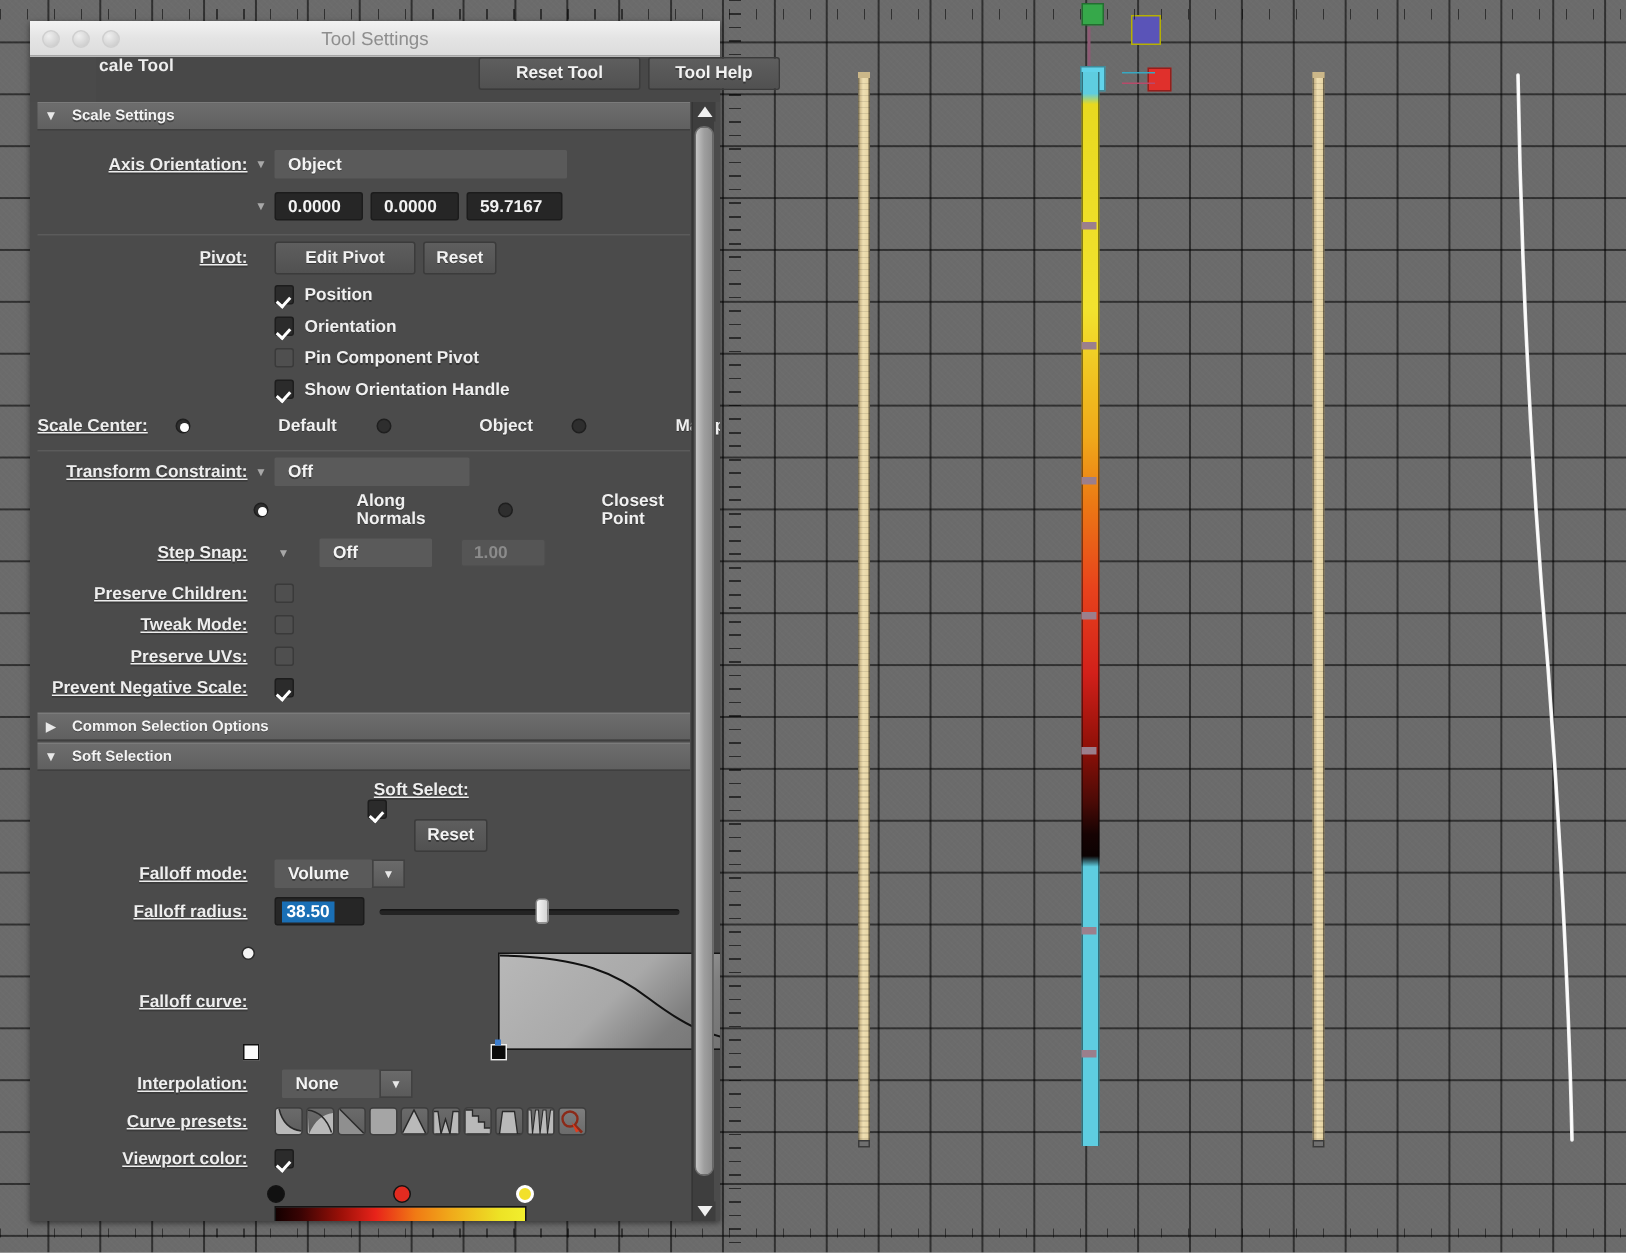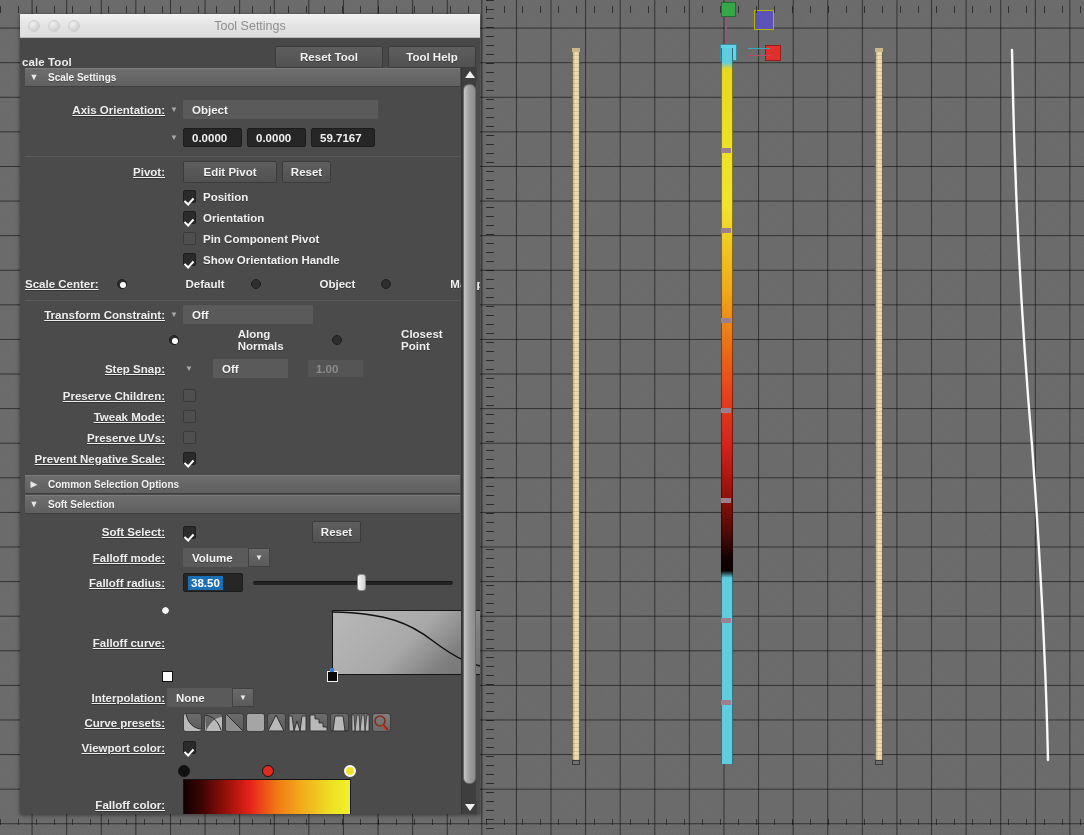--- a/index.html
+++ b/index.html
@@ -100,23 +100,24 @@
   .wbtn {
     width: 12px; height: 12px; border-radius: 50%;
     background: radial-gradient(circle at 35% 30%, #efefef, #d2d2d2 70%, #c4c4c4);
     border: 1px solid #cfcfcf;
   }
 
   
   #toolrow {
     height: 30px;
     background: #484848;
-    display: flex; align-items: flex-end;
+    display: flex; align-items: flex-start;
     padding: 0 0 0 2px;
     position: relative;
+    margin-left: 44px;
   }
   #toolrow .toolname {
     font-size: 11.5px; color: #ededed;
     font-weight: bold;
     margin-left: 0px;
     letter-spacing: .1px;
   }
   .btn {
     background: linear-gradient(to bottom, #5e5e5e, #515151);
     border: 1px solid #3b3b3b;
@@ -555,21 +556,21 @@
         <div class="section" style="margin-top:6px;">
           <div class="arrow">▶</div>
           <div class="sectitle">Common Selection Options</div>
         </div>
 
         <div class="section" style="margin-top:1px;">
           <div class="arrow">▼</div>
           <div class="sectitle">Soft Selection</div>
         </div>
 
-        <div class="row" style="margin-top:7px;">
+        <div class="row" style="margin-top:7px;flex-direction:column;">
           <div class="lbl w140">Soft Select:</div>
           <div class="cbox on" style="margin-left:18px;"></div>
           <div class="btn" style="width:49px; margin-left:116px;">Reset</div>
         </div>
 
         <div class="row" style="margin-top:4px;">
           <div class="lbl w140">Falloff mode:</div>
           <div class="optmenu" style="width:65px; margin-left:18px;">Volume</div>
           <div style="width:22px; height:19px; background:linear-gradient(to bottom,#6a6a6a,#5a5a5a);
                       border:1px solid #414141; display:flex; align-items:center; justify-content:center;
@@ -598,21 +599,21 @@
             </div>
             <div class="handle-circ" style="left:-4px; top:7px; background:#f4f4f4;"></div>
             <div class="handle-sq" style="left:-3px; top:72px; background:#fbfbfb;"></div>
             <div class="handle-sq" style="left:162px; top:72px; background:#0a0a0a; border-color:#f0f0f0;"></div>
             <div style="position:absolute; left:165px; top:69px; width:4px; height:4px; background:#3e7fd0;"></div>
           </div>
         </div>
 
         <div class="row" style="margin-top:0px;">
           <div class="lbl w140">Interpolation:</div>
-          <div class="optmenu" style="width:65px; margin-left:2px;">None</div>
+          <div class="optmenu" style="width:65px; margin-left:23px;">None</div>
           <div style="width:22px; height:19px; background:linear-gradient(to bottom,#6a6a6a,#5a5a5a);
                       border:1px solid #414141; display:flex; align-items:center; justify-content:center;
                       color:#e8e8e8; font-size:8px;">▼</div>
         </div>
 
         <div class="row" style="margin-top:4px;">
           <div class="lbl w140">Curve presets:</div>
           <div style="display:flex; align-items:center; margin-left:18px;">
             <div class="preset">
               <svg width="17" height="17" viewBox="0 0 17 17">

